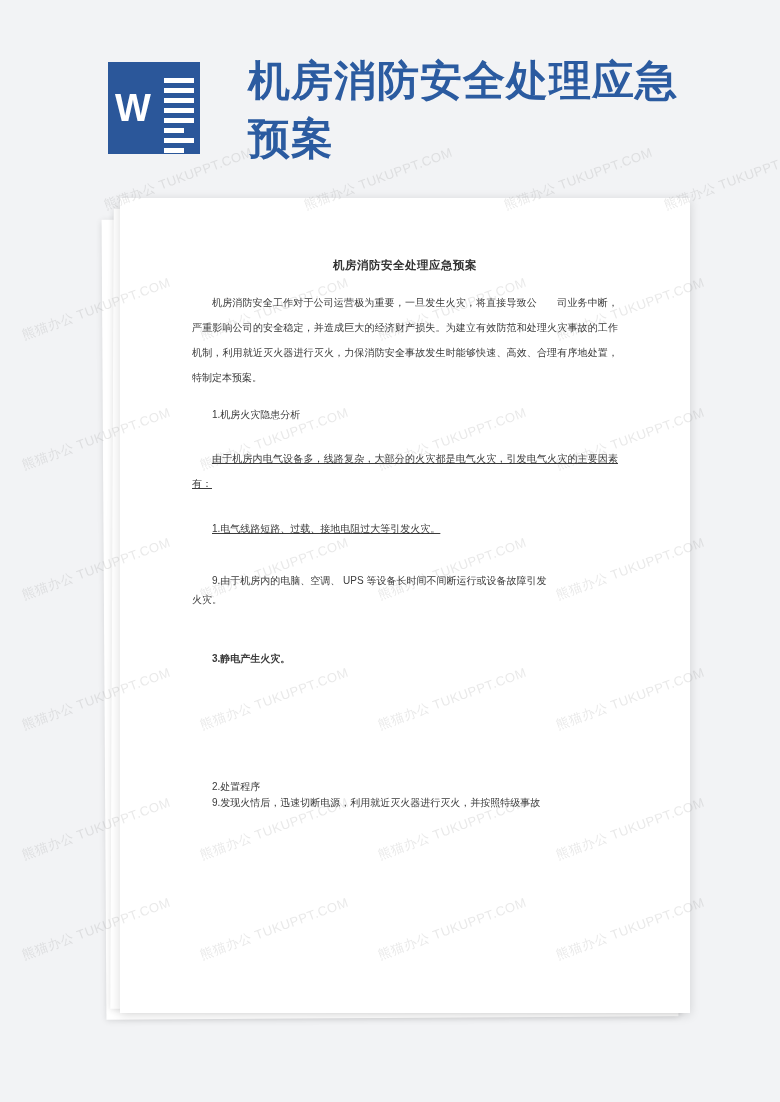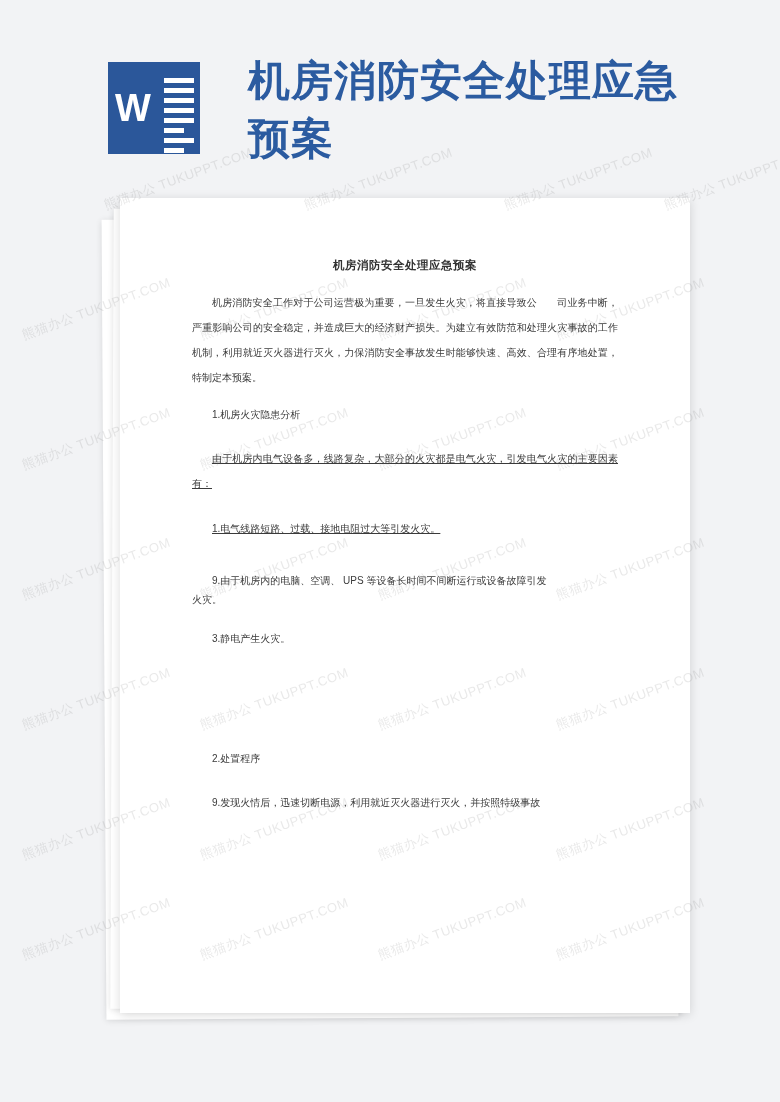--- a/index.html
+++ b/index.html
@@ -207,22 +207,22 @@
   <div class="sheet sheet-front">
     <div class="doc-content">
       <div class="doc-title">机房消防安全处理应急预案</div>
 
       <div class="doc-para indent" style="top:92px;">机房消防安全工作对于公司运营极为重要，一旦发生火灾，将直接导致公　　司业务中断，严重影响公司的安全稳定，并造成巨大的经济财产损失。为建立有效防范和处理火灾事故的工作机制，利用就近灭火器进行灭火，力保消防安全事故发生时能够快速、高效、合理有序地处置，特制定本预案。</div>
       <div class="doc-para indent" style="top:204px;">1.机房火灾隐患分析</div>
       <div class="doc-para indent" style="top:248px;text-decoration:underline;">由于机房内电气设备多，线路复杂，大部分的火灾都是电气火灾，引发电气火灾的主要因素有：</div>
       <div class="doc-para indent" style="top:318px;text-decoration:underline;">1.电气线路短路、过载、接地电阻过大等引发火灾。</div>
       <div class="doc-para indent" style="top:370px;">9.由于机房内的电脑、空调、 UPS 等设备长时间不间断运行或设备故障引发</div>
       <div class="doc-para" style="top:389px;">火灾。</div>
-      <div class="doc-para indent" style="top:428px;">3.静电产生火灾。</div>
-      <div class="doc-para indent" style="top:548px;">2.处置程序</div>
+      <div class="doc-para indent" style="top:448px;font-weight:bold;">3.静电产生火灾。</div>
+      <div class="doc-para indent" style="top:576px;">2.处置程序</div>
       <div class="doc-para indent" style="top:592px;">9.发现火情后，迅速切断电源，利用就近灭火器进行灭火，并按照特级事故</div>
     </div>
   </div>
 </div>
 
 <div class="watermarks" id="watermark-layer">
     <div class="wm" style="left: 18px; top: 300px;">熊猫办公 TUKUPPT.COM</div>
     <div class="wm" style="left: 196px; top: 300px;">熊猫办公 TUKUPPT.COM</div>
     <div class="wm" style="left: 374px; top: 300px;">熊猫办公 TUKUPPT.COM</div>
     <div class="wm" style="left: 552px; top: 300px;">熊猫办公 TUKUPPT.COM</div>

